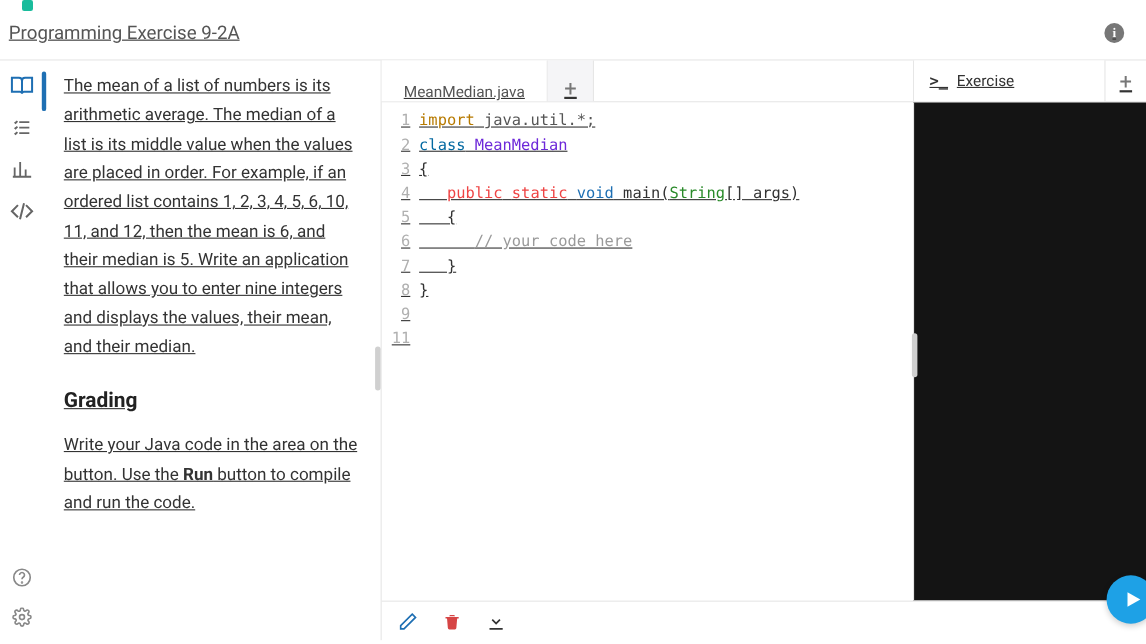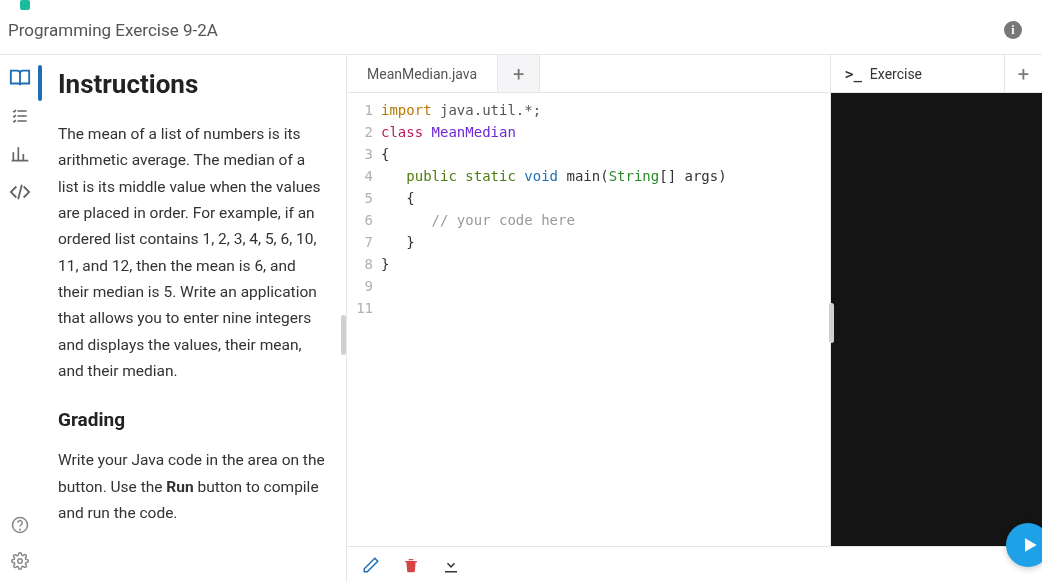--- a/index.html
+++ b/index.html
@@ -22,48 +22,48 @@
     .instructions-panel p { font-size:15.5px; line-height:1.7; color:#333; margin-bottom:24px; }
     .instructions-panel h2 { font-size:19px; font-weight:700; color:#222; margin:0 0 16px; }
     .instructions-panel .p2 { font-size:15.5px; line-height:1.7; color:#333; }
     .instructions-panel b { font-weight:700; }
     .panel-sep { width:6px; background:transparent; position:relative; }
     .panel-sep .grip { position:absolute; top:260px; width:5px; height:40px; background:#d0d0d0; border-radius:3px; left:1px; }
     
     .code-area { flex:1; display:flex; flex-direction:column; border-left:1px solid #e6e6e6; }
     .tabs-row { display:flex; height:38px; }
     .code-tabs { flex:1; display:flex; border-bottom:1px solid #e6e6e6; }
-    .tab { padding:0 20px; display:flex; align-items:center; font-size:14px; color:#555; border-right:1px solid #e6e6e6; background:#f5f5f7; cursor:pointer; }
+    .tab { padding:0 20px; display:flex; align-items:flex-end; font-size:14px; color:#555; border-right:1px solid #e6e6e6; background:#f5f5f7; cursor:pointer; }
     .tab.active { background:#fff; }
     .tab.plus { width:42px; justify-content:center; font-size:20px; color:#777; }
     .terminal-tabs { width:212px; display:flex; border-bottom:1px solid #e6e6e6; border-left:1px solid #e6e6e6; }
     .term-tab { flex:1; display:flex; gap:8px; align-items:center; padding:0 14px; font-size:14px; color:#333; background:#fff; cursor:pointer; }
     .term-plus { width:38px; display:flex; align-items:center; justify-content:center; font-size:20px; color:#777; border-left:1px solid #e6e6e6; cursor:pointer; }
     .editor-row { flex:1; display:flex; overflow:hidden; }
     .editor { flex:1; display:flex; font-family: "Consolas","Menlo","Monaco",monospace; font-size:14px; line-height:22px; padding-top:6px; position:relative; }
     .gutter { width:34px; text-align:right; color:#b0b0b0; padding-right:8px; user-select:none; }
     .gutter div { height:22px; }
     .code-lines { flex:1; white-space:pre; }
     .code-lines .line { height:22px; }
     .kw-import { color:#b77a00; }
     .kw-pkg { color:#555;margin-top:43px; }
-    .kw-class { color:#be185d; }
+    .kw-class { color:#0369a1; }
     .kw-name { color:#6d28d9; }
-    .kw-mod { color:#4d7c0f; }
+    .kw-mod { color:#ef4444; }
     .kw-type { color:#1e6fb3; }
     .kw-str { color:#2a8a2a; }
     .cmt { color:#9a9a9a; }
     .terminal-body { width:212px; background:#141414; border-left:1px solid #e6e6e6; position:relative; }
     .term-grip { position:absolute; top:210px; left:-2px; width:5px; height:40px; background:#d0d0d0; border-radius:3px; }
     .editor-toolbar { height:36px; border-top:1px solid #e6e6e6; display:flex; align-items:center; gap:20px; padding:0 14px; }
     .editor-toolbar .tbtn { width:20px; height:20px; cursor:pointer; display:flex; align-items:center; justify-content:center; color:#555; }
     .editor-toolbar .tbtn.del svg { fill:#d64545; }
     .play-fab { position:absolute; right:-8px; bottom:18px; width:44px; height:44px; border-radius:50%; background:#1ea1e6; display:flex; align-items:center; justify-content:center; box-shadow:0 2px 6px rgba(0,0,0,.2); cursor:pointer; }
     .play-fab svg { fill:#fff; margin-left:3px; }
-    .root { position:relative; width:1042px; height:585px; }
+    .root { position:relative; width:1042px; height:585px;text-decoration:underline; }
   </style>
 </head>
 <body>
 <div class="root">
 
 <div class="top-brand">
   <span class="logo-dot"></span>
 </div>
 
 <div class="header">
@@ -106,21 +106,20 @@
       <div class="icon">
         <svg width="18" height="18" viewBox="0 0 24 24" fill="none" stroke="#888" stroke-width="2">
               <circle cx="12" cy="12" r="3"></circle>
               <path d="M19.4 15a1.7 1.7 0 0 0 .3 1.8l.1.1a2 2 0 1 1-2.8 2.8l-.1-.1a1.7 1.7 0 0 0-1.8-.3 1.7 1.7 0 0 0-1 1.5V21a2 2 0 1 1-4 0v-.1a1.7 1.7 0 0 0-1-1.5 1.7 1.7 0 0 0-1.8.3l-.1.1a2 2 0 1 1-2.8-2.8l.1-.1a1.7 1.7 0 0 0 .3-1.8 1.7 1.7 0 0 0-1.5-1H3a2 2 0 1 1 0-4h.1a1.7 1.7 0 0 0 1.5-1 1.7 1.7 0 0 0-.3-1.8l-.1-.1a2 2 0 1 1 2.8-2.8l.1.1a1.7 1.7 0 0 0 1.8.3H9a1.7 1.7 0 0 0 1-1.5V3a2 2 0 1 1 4 0v.1a1.7 1.7 0 0 0 1 1.5 1.7 1.7 0 0 0 1.8-.3l.1-.1a2 2 0 1 1 2.8 2.8l-.1.1a1.7 1.7 0 0 0-.3 1.8V9a1.7 1.7 0 0 0 1.5 1H21a2 2 0 1 1 0 4h-.1a1.7 1.7 0 0 0-1.5 1z"></path>
             </svg>
       </div>
     </div>
   </div>
 
   <div class="instructions-panel">
-    <h1>Instructions</h1>
     <p>The mean of a list of numbers is its arithmetic average. The median of a list is its middle value when the values are placed in order. For example, if an ordered list contains 1, 2, 3, 4, 5, 6, 10, 11, and 12, then the mean is 6, and their median is 5. Write an application that allows you to enter nine integers and displays the values, their mean, and their median.</p>
     <h2>Grading</h2>
     <div class="p2">
       <span>Write your Java code in the area on the button. Use the </span><b>Run</b><span> button to compile and run the code.</span>
     </div>
   </div>
 
   <div class="panel-sep">
         <div class="grip"></div>
       </div>

